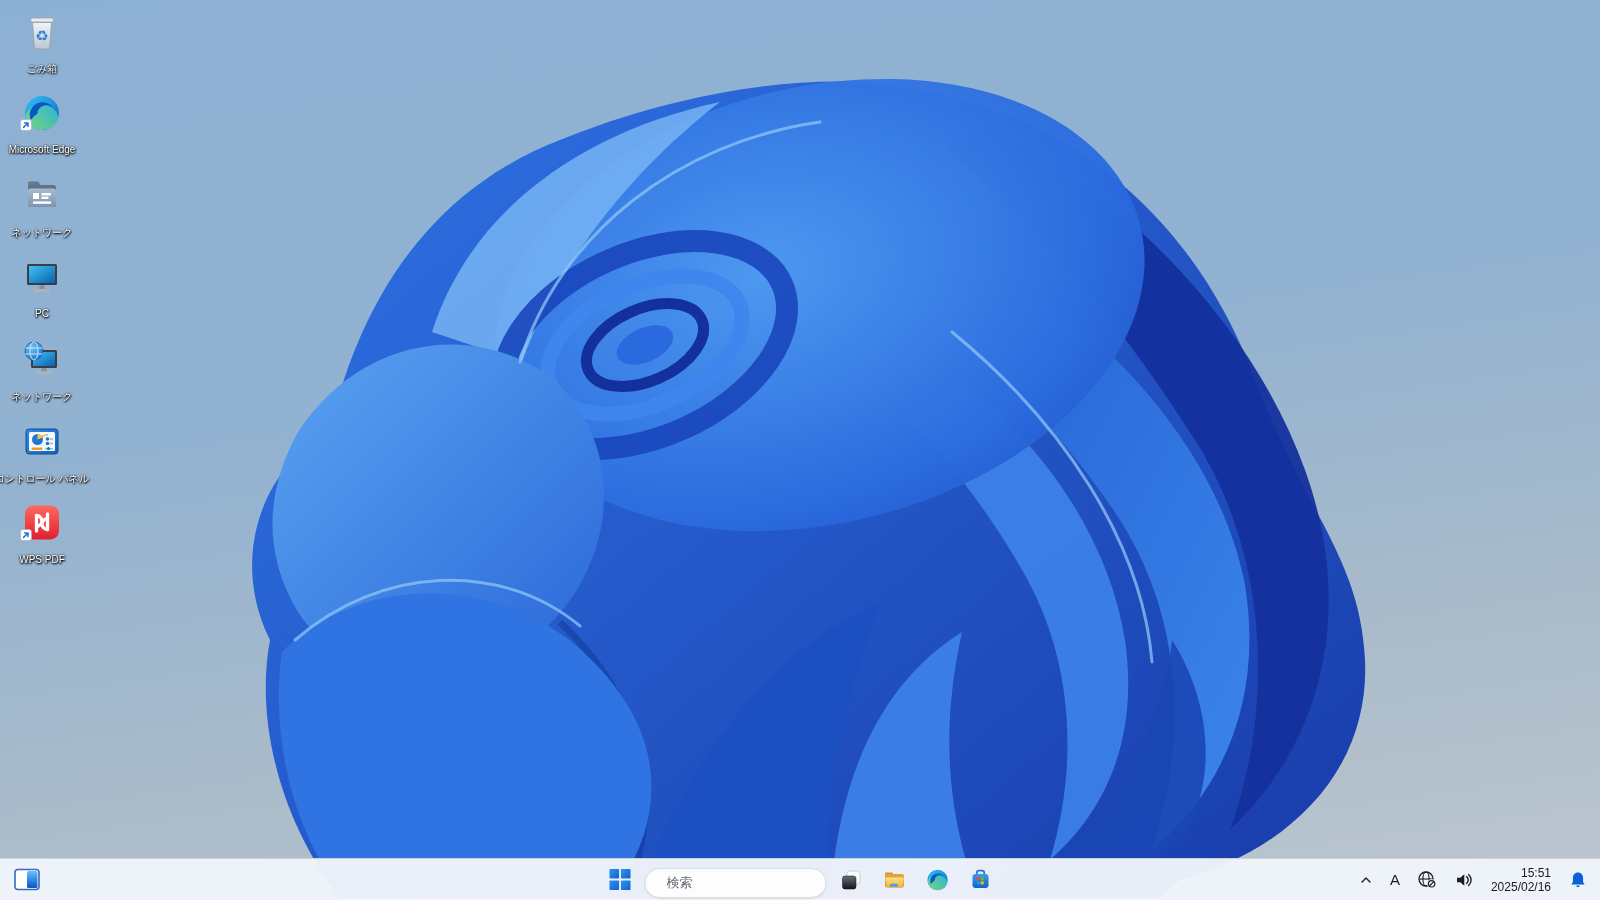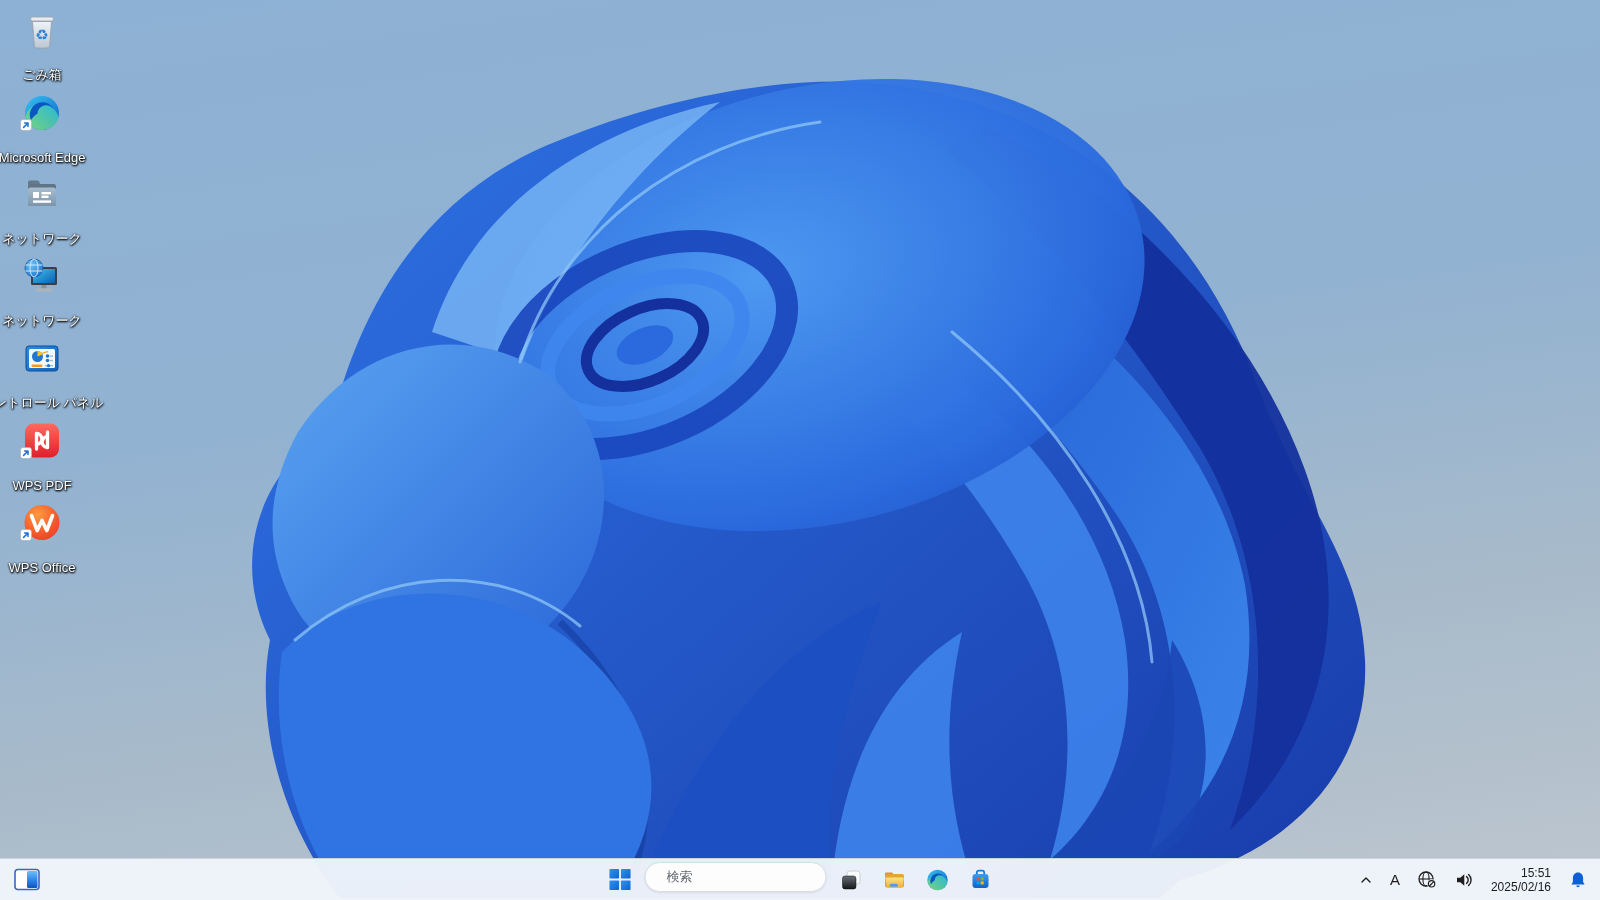--- a/index.html
+++ b/index.html
@@ -6,27 +6,27 @@
   .stage{position:relative;width:1600px;height:900px;overflow:hidden;
          font-family:"Liberation Sans","DejaVu Sans",sans-serif;
          background:linear-gradient(172deg,#8db1d4 0%,#92b2d1 42%,#a9bbca 72%,#bdc6cf 100%);}
   .bloom{position:absolute;inset:0;z-index:0;}
   
   .icon-col{position:absolute;left:0;top:2px;width:84px;z-index:2;display:flex;flex-direction:column;}
   .dicon{height:82px;display:flex;flex-direction:column;align-items:center;justify-content:flex-start;
          padding-top:6px;box-sizing:border-box;cursor:default;}
   .dicon .art{position:relative;width:46px;height:46px;display:flex;align-items:center;justify-content:center;}
   .dicon .badge{position:absolute;left:1px;bottom:1px;}
-  .dicon .lbl{margin-top:14px;font-size:13px;color:#fff;white-space:nowrap;
+  .dicon .lbl{margin-top:8px;font-size:10px;color:#fff;white-space:nowrap;
               text-shadow:0 0 2px rgba(0,0,0,.9),0 1px 2px rgba(0,0,0,.9),1px 1px 2px rgba(0,0,0,.8);}
   
   .taskbar{position:absolute;left:0;right:0;bottom:0;height:41px;z-index:10;
            background:rgba(240,244,250,.97);border-top:1px solid #ccd3dc;}
   .tb-left{position:absolute;left:9px;top:50%;transform:translateY(-50%);display:flex;align-items:center;}
-  .tb-center{position:absolute;left:50%;top:50%;transform:translate(-50%,-50%);display:flex;align-items:flex-start;gap:7px;}
+  .tb-center{position:absolute;left:50%;top:50%;transform:translate(-50%,-50%);display:flex;align-items:flex-end;gap:7px;}
   .tb-btn{width:36px;height:36px;border-radius:5px;display:flex;align-items:center;justify-content:center;cursor:pointer;}
   .search-pill{display:flex;align-items:center;gap:7px;width:182px;height:30px;border-radius:15px;
                background:#fdfdfe;border:1px solid #d9dde3;box-shadow:0 1px 2px rgba(0,0,0,.08);
                padding:0 12px;box-sizing:border-box;cursor:text;}
   .search-pill input{border:0;outline:0;background:transparent;flex:1;font-size:13px;color:#333;
                      font-family:"Liberation Sans","DejaVu Sans",sans-serif;}
   .search-pill input::placeholder{color:#60666d;opacity:1;}
   .tb-tray{position:absolute;right:10px;top:50%;transform:translateY(-50%);display:flex;align-items:center;gap:13px;}
   .tray-item{display:flex;align-items:center;justify-content:center;height:32px;padding:0 2px;border-radius:4px;cursor:pointer;}
   .ime{font-size:15px;color:#1e1e1e;}
@@ -143,20 +143,37 @@
           <rect x="8" y="15.5" width="28" height="18.5" rx="2.5" fill="url(#d-doc)"></rect>
           <rect x="13" y="20" width="6" height="6" fill="#fff"></rect>
           <rect x="21.5" y="20" width="9.5" height="2.4" fill="#fff"></rect>
           <rect x="21.5" y="23.6" width="7" height="2.4" fill="#fff"></rect>
           <rect x="13" y="28.4" width="18" height="2.4" fill="#fff"></rect>
         </svg>
       </div>
       <div class="lbl">ネットワーク</div>
     </div>
 
+    <div class="dicon">
+      <div class="art">
+        <svg width="44" height="44" viewBox="0 0 44 44">
+          <defs>
+              <linearGradient id="d-pc" x1="0" y1="0" x2="1" y2="1">
+                <stop offset="0" stop-color="#41c2ee"></stop>
+                <stop offset="1" stop-color="#0a60b4"></stop>
+              </linearGradient>
+            </defs>
+          <rect x="7" y="9" width="30" height="21" rx="1.5" fill="#3a3f45"></rect>
+          <rect x="9" y="11" width="26" height="17" fill="url(#d-pc)"></rect>
+          <rect x="19.5" y="30" width="5" height="4" fill="#8b9197"></rect>
+          <rect x="14" y="34" width="16" height="3" rx="1" fill="#aeb3b9"></rect>
+        </svg>
+      </div>
+      <div class="lbl">PC</div>
+    </div>
 
     <div class="dicon">
       <div class="art">
         <svg width="44" height="44" viewBox="0 0 44 44">
           <defs>
             <linearGradient id="d-ng" x1="0" y1="0" x2="1" y2="1">
                 <stop offset="0" stop-color="#41c2ee"></stop>
                 <stop offset="1" stop-color="#0a60b4"></stop>
               </linearGradient>
             <radialGradient id="d-gg" cx="0.35" cy="0.3" r="0.9">
@@ -224,42 +241,20 @@
         <span class="badge">
           <svg width="12" height="12" viewBox="0 0 12 12">
               <rect x="0.5" y="0.5" width="11" height="11" rx="2.4" fill="#fff" stroke="#a9b6c4" stroke-width="0.8"></rect>
               <path d="M3.6,8.4 L7.8,4.2 M4.6,4 H8 V7.4" fill="none" stroke="#1f6fd6" stroke-width="1.5" stroke-linecap="round" stroke-linejoin="round"></path>
             </svg>
         </span>
       </div>
       <div class="lbl">WPS PDF</div>
     </div>
 
-    <div class="dicon">
-      <div class="art">
-        <svg width="44" height="44" viewBox="0 0 44 44">
-          <defs>
-              <radialGradient id="d-wo" cx="0.38" cy="0.28" r="0.95">
-                <stop offset="0" stop-color="#ff9a3e"></stop>
-                <stop offset="0.6" stop-color="#f2542b"></stop>
-                <stop offset="1" stop-color="#e92f2a"></stop>
-              </radialGradient>
-            </defs>
-          <circle cx="22" cy="21.5" r="17.5" fill="url(#d-wo)"></circle>
-          <path d="M11.5,14.5 L17.2,29.5 L22,19.5 L26.8,29.5 L32.5,14.5" fill="none" stroke="#fff" stroke-width="3.6" stroke-linecap="round" stroke-linejoin="round"></path>
-        </svg>
-        <span class="badge">
-          <svg width="12" height="12" viewBox="0 0 12 12">
-              <rect x="0.5" y="0.5" width="11" height="11" rx="2.4" fill="#fff" stroke="#a9b6c4" stroke-width="0.8"></rect>
-              <path d="M3.6,8.4 L7.8,4.2 M4.6,4 H8 V7.4" fill="none" stroke="#1f6fd6" stroke-width="1.5" stroke-linecap="round" stroke-linejoin="round"></path>
-            </svg>
-        </span>
-      </div>
-      <div class="lbl">WPS Office</div>
-    </div>
 
   </div>
 
   <div class="taskbar">
 
     <div class="tb-left">
       <div class="tb-btn">
         <svg width="26" height="23" viewBox="0 0 26 23">
           <defs>
               <linearGradient id="t-wb" x1="0" y1="0" x2="0" y2="1">

